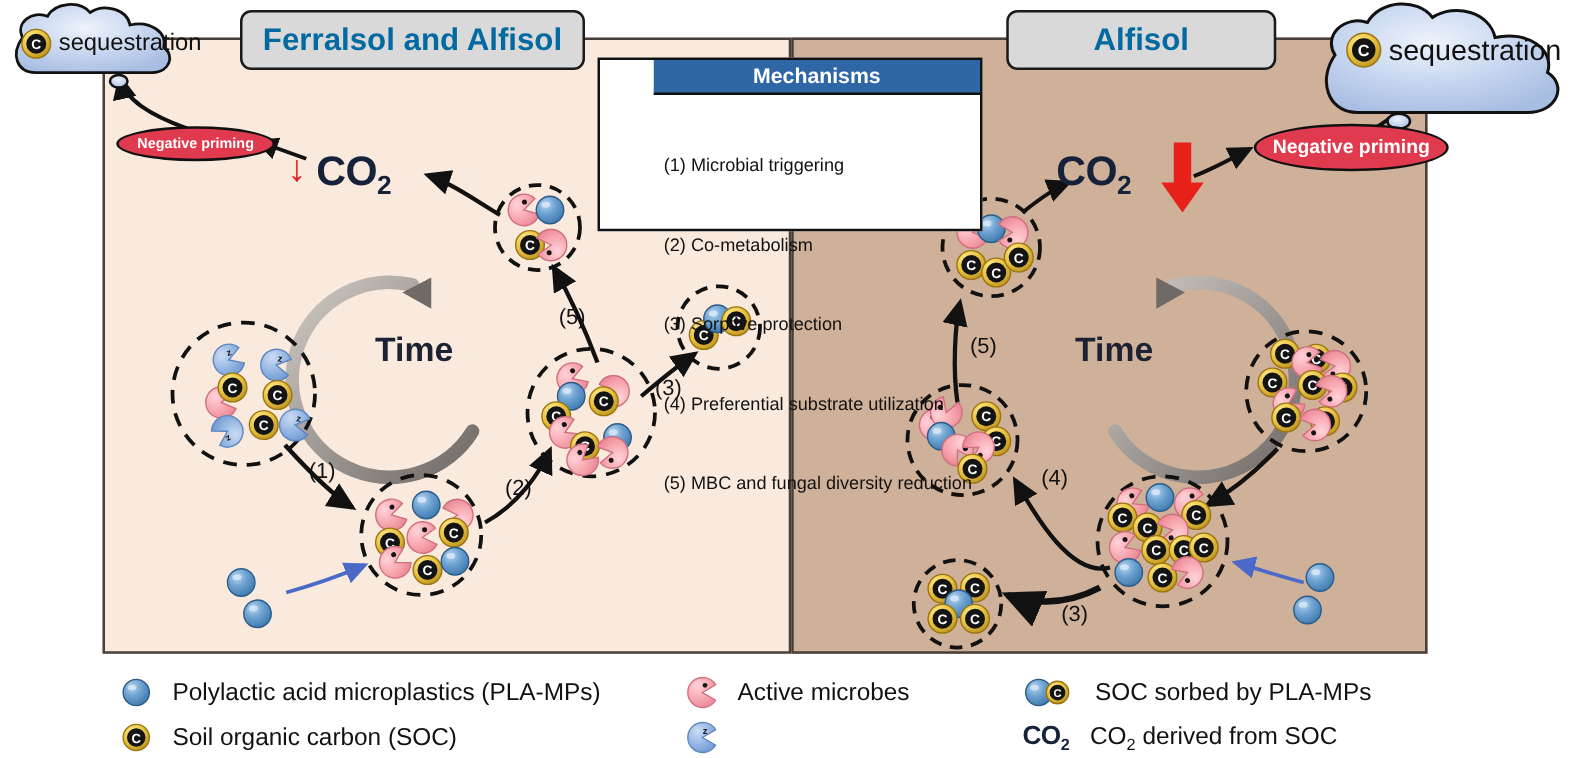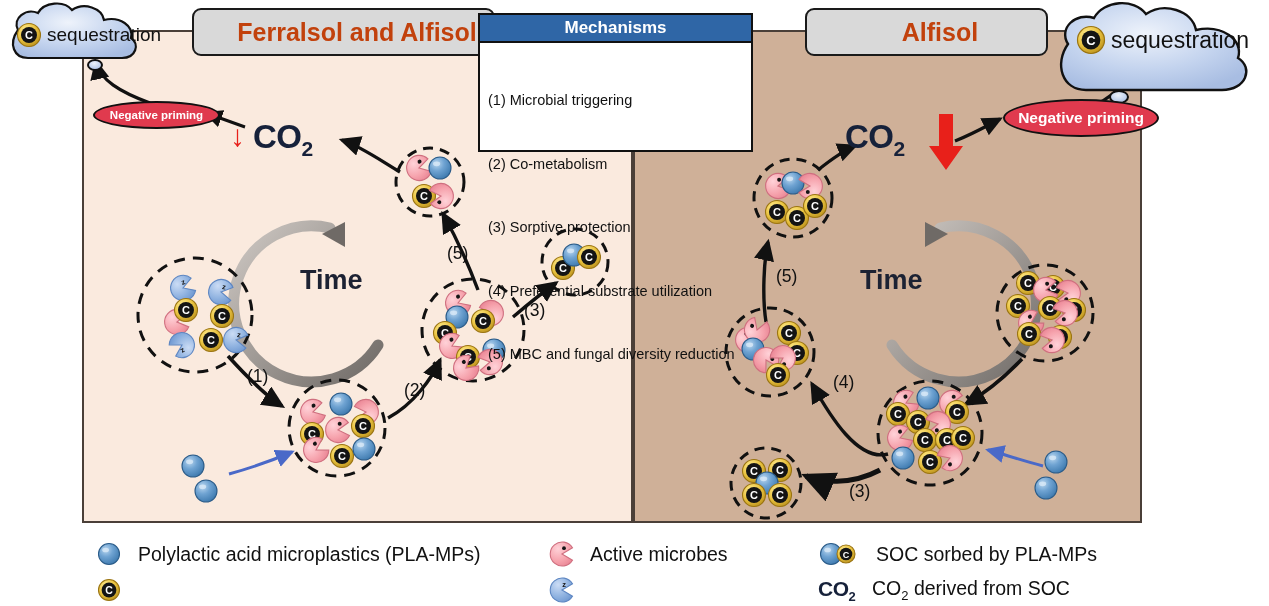--- a/index.html
+++ b/index.html
@@ -9,27 +9,27 @@
 
   
   #panel-left{left:82px;top:30px;width:551px;height:493px;background:#faeade;
               border:2px solid #4a3f38;box-sizing:border-box;}
   #panel-right{left:633px;top:30px;width:509px;height:493px;background:#cfb098;
                border:2px solid #4a3f38;box-sizing:border-box;}
 
   
   .title-pill{background:#d9d9d9;border:2.5px solid #1a1a1a;border-radius:9px;
               display:flex;align-items:center;justify-content:center;
-              font-weight:bold;color:#c2410c;z-index:20;padding-left:27px;}
+              font-weight:bold;color:#0369a1;z-index:20;}
   #title-ferralsol{left:192px;top:8px;width:272px;height:44px;font-size:25px;}
   #title-mollisol{left:805px;top:8px;width:212px;height:44px;font-size:25px;}
 
   
-  #mechanisms{left:478px;top:13px;width:275px;height:139px;background:#fff;
-              border:2.5px solid #111;box-sizing:border-box;z-index:30;}
+  #mechanisms{left:478px;top:46px;width:308px;height:139px;background:#fff;
+              border:2.5px solid #111;box-sizing:border-box;z-index:30;padding-left:43px;}
   #mech-header{background:#2f66a6;color:#fff;font-weight:bold;font-size:17px;
                text-align:center;height:26px;line-height:26px;
                border-bottom:2.5px solid #111;}
   #mech-list{padding:4px 0 0 8px;}
   #mech-list li{font-size:14.5px;color:#111;line-height:20.5px;list-style:none;
                 white-space:nowrap;margin-top:43px;}
   .cloud-label{position:absolute;display:flex;align-items:center;gap:5px;
                font-size:19px;color:#111;white-space:nowrap;}
 
   
@@ -397,20 +397,21 @@
   </div>
 
   <div class="legend-row" style="left:96px;top:50px;">
     <div class="legend-icon">
       <svg width="30" height="26">
         <circle cx="13" cy="13" r="10.5" fill="url(#gSoc)" stroke="#9a7412" stroke-width="1.1"></circle>
         <circle cx="13" cy="13" r="7.4" fill="#141414"></circle>
         <text x="13" y="17" font-size="10.5" font-weight="bold" fill="#fff" text-anchor="middle" font-family="Liberation Sans, sans-serif">C</text>
       </svg>
     </div>
+    <span class="legend-text">Soil organic carbon (SOC)</span>
   </div>
 
   <div class="legend-row" style="left:548px;top:14px;">
     <div class="legend-icon">
       <svg width="30" height="26">
         <g transform="translate(14,13)">
           <path d="M0,0 L10.5,-6.2 A12,12 0 1,0 10.5,6.2 Z" fill="url(#gActive)" stroke="#cf6f7f" stroke-width="1.1"></path>
           <circle cx="2" cy="-5.8" r="1.9" fill="#151515"></circle>
         </g>
       </svg>

